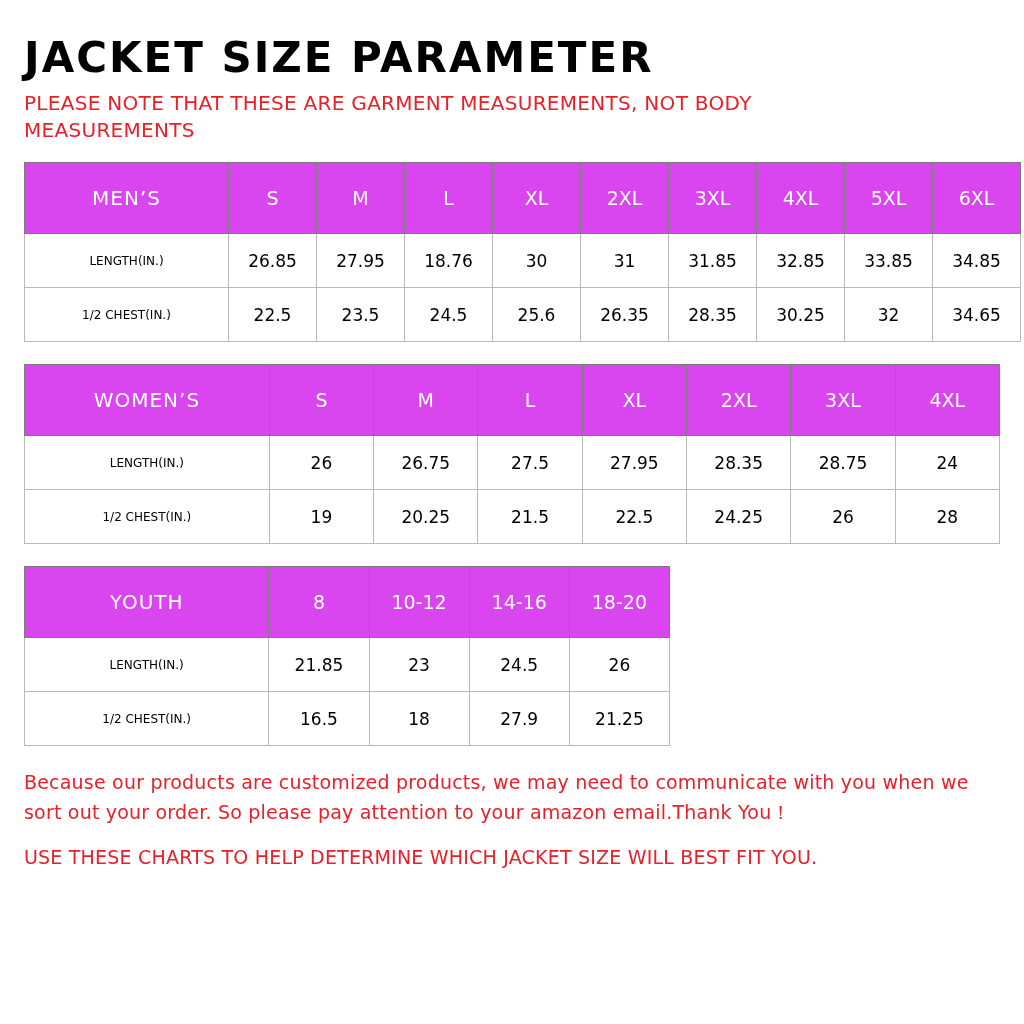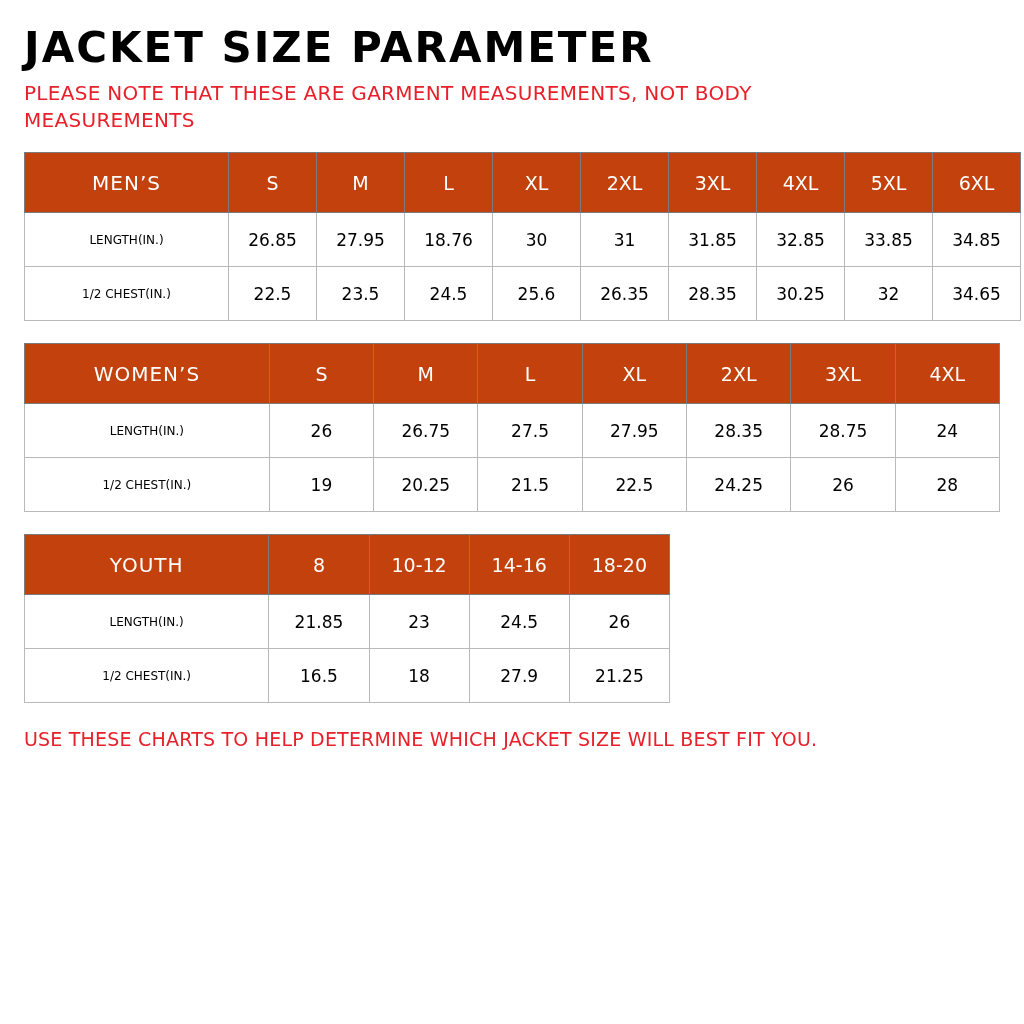--- a/index.html
+++ b/index.html
@@ -11,21 +11,21 @@
     width: 1024px;
     height: 1024px;
     font-family: "DejaVu Sans", sans-serif;
     color: #000000;
     overflow: hidden;
   }
   .page {
     width: 1024px;
     height: 1024px;
     box-sizing: border-box;
-    padding: 26px 24px 10px 24px;
+    padding: 36px 24px 10px 24px;
     position: relative;
   }
   .title {
     font-family: "DejaVu Sans", sans-serif;
     font-size: 42px;
     font-weight: bold;
     letter-spacing: 2px;
     line-height: 1.05;
     margin: 0 0 10px 0;
     color: #000;
@@ -49,24 +49,24 @@
     font-size: 17px;
     text-align: center;
     vertical-align: middle;
     font-weight: normal;
     padding: 0 4px;
     box-sizing: border-box;
     background: #ffffff;
     color: #000000;
   }
   table.size-table thead td {
-    background: #c2410c;
+    background: #d946ef;
     color: #ffffff;
     font-size: 19px;
-    height: 60px;
+    height: 71px;
     border: 1px solid #7b7b7b;
   }
   table.size-table thead td.head-label {
     font-size: 20px;
     letter-spacing: 1px;
   }
   table.size-table td.row-label {
     font-size: 12px;
     text-align: center;
   }
@@ -242,16 +242,17 @@
         <td class="row-label">1/2 CHEST(IN.)</td>
         <td>16.5</td>
         <td>18</td>
         <td>27.9</td>
         <td>21.25</td>
       </tr>
     </tbody>
   </table>
 
   <div class="footer">
+    <p>Because our products are customized products, we may need to communicate with you when we sort out your order. So please pay attention to your amazon email.Thank You！</p>
     <p class="last">USE THESE CHARTS TO HELP DETERMINE WHICH JACKET SIZE WILL BEST FIT YOU.</p>
   </div>
 
 </div>
 
 </body></html>

